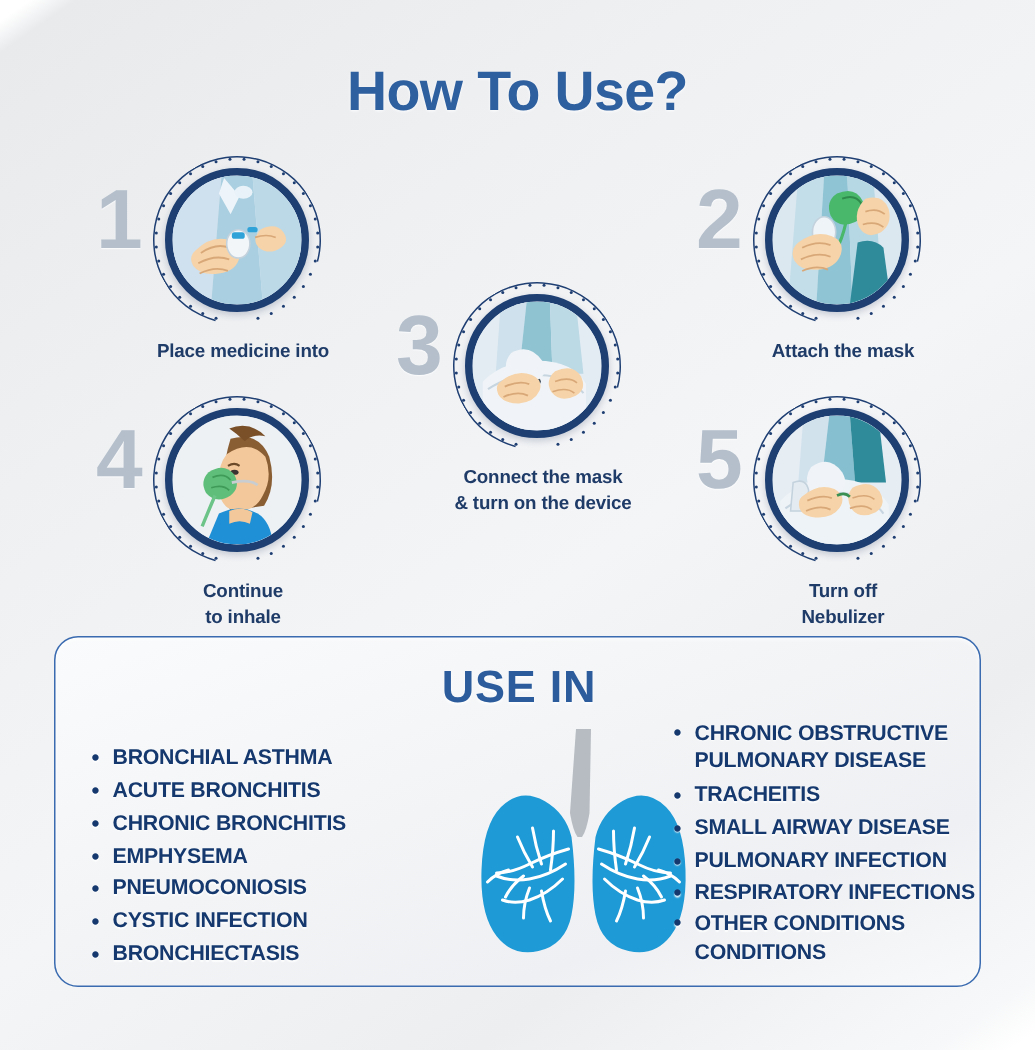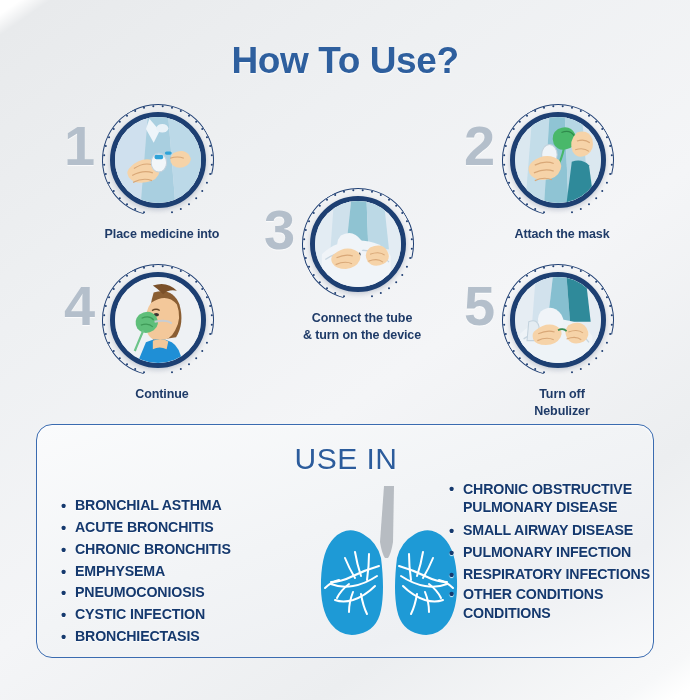--- a/index.html
+++ b/index.html
@@ -130,21 +130,21 @@
     box-shadow: 0 1px 3px rgba(255,255,255,0.9) inset;
   }
 
   #use-in-title {
     position: absolute;
     top: 17px;
     left: 0;
     width: 618px;
     text-align: center;
     font-size: 30px;
-    font-weight: normal;
+    font-weight: bold;
     color: #2c5c9c;
     letter-spacing: 0.5px;
     text-shadow: 0 1px 2px rgba(255,255,255,0.9);
   }
 
   .cond-list {
     position: absolute;
     list-style: none;
   }
   #list-left  { left: 22px;  top: 70px; width: 250px; }
@@ -376,21 +376,21 @@
             <path d="M25 66 q11 -5 19 -2" stroke="#d9a878" stroke-width="1.4" fill="none"></path>
             <path d="M24 74 q11 -5 19 -1" stroke="#d9a878" stroke-width="1.4" fill="none"></path>
             <path d="M64 54 q14 -6 20 4 q5 10 -4 15 q-12 6 -19 -3 q-5 -9 3 -16 Z" fill="#f6d3a8"></path>
             <path d="M64 62 q11 -4 17 1" stroke="#d9a878" stroke-width="1.3" fill="none"></path>
             <path d="M62 70 q11 -4 17 1" stroke="#d9a878" stroke-width="1.3" fill="none"></path>
           </svg>
         </div>
       </div>
     </div>
     <div class="step-caption">
-      <div>Connect the tube</div>
+      <div>Connect the mask</div>
       <div>&amp; turn on the device</div>
     </div>
   </div>
 
   <div class="step" id="step-4">
     <div class="step-row">
       <div class="step-number step-num-left">4</div>
       <div class="circle-wrap">
         <div class="arc-outer"></div>
         <div class="arc-dots dots-host">
@@ -443,20 +443,21 @@
             <path d="M46 52 q14 -3 20 2" stroke="#c8cdd2" stroke-width="2.2" fill="none"></path>
             <path d="M33 62 q-6 14 -10 24" stroke="#6cc489" stroke-width="2.6" fill="none"></path>
             <path d="M36 76 q16 -8 30 0 q10 6 12 24 L26 100 Z" fill="#1f8fd6"></path>
             <path d="M44 74 q10 -4 18 1 l-2 9 q-8 -4 -16 0 Z" fill="#f3c89a"></path>
           </svg>
         </div>
       </div>
     </div>
     <div class="step-caption">
       <div>Continue</div>
+      <div>to inhale</div>
     </div>
   </div>
 
   <div class="step" id="step-5">
     <div class="step-row">
       <div class="step-number step-num-right">5</div>
       <div class="circle-wrap">
         <div class="arc-outer"></div>
         <div class="arc-dots dots-host">
             <i style="transform: translate(-13.9762px, 52.16px);"></i>
@@ -561,20 +562,21 @@
           <path d="M120 104 q8 6 12 14"></path>
           <path d="M116 112 q4 10 4 20"></path>
           <path d="M108 114 q-2 12 -6 20"></path>
           <path d="M130 100 q8 2 14 8"></path>
         </g>
       </svg>
     </div>
 
     <ul class="cond-list" id="list-right">
       <li class="wrap2">CHRONIC OBSTRUCTIVE PULMONARY DISEASE</li>
+      <li>TRACHEITIS</li>
       <li>SMALL AIRWAY DISEASE</li>
       <li>PULMONARY INFECTION</li>
       <li>RESPIRATORY INFECTIONS</li>
       <li class="wrap2">OTHER CONDITIONS CONDITIONS</li>
     </ul>
   </div>
 
 </div>
 
 </body></html>

